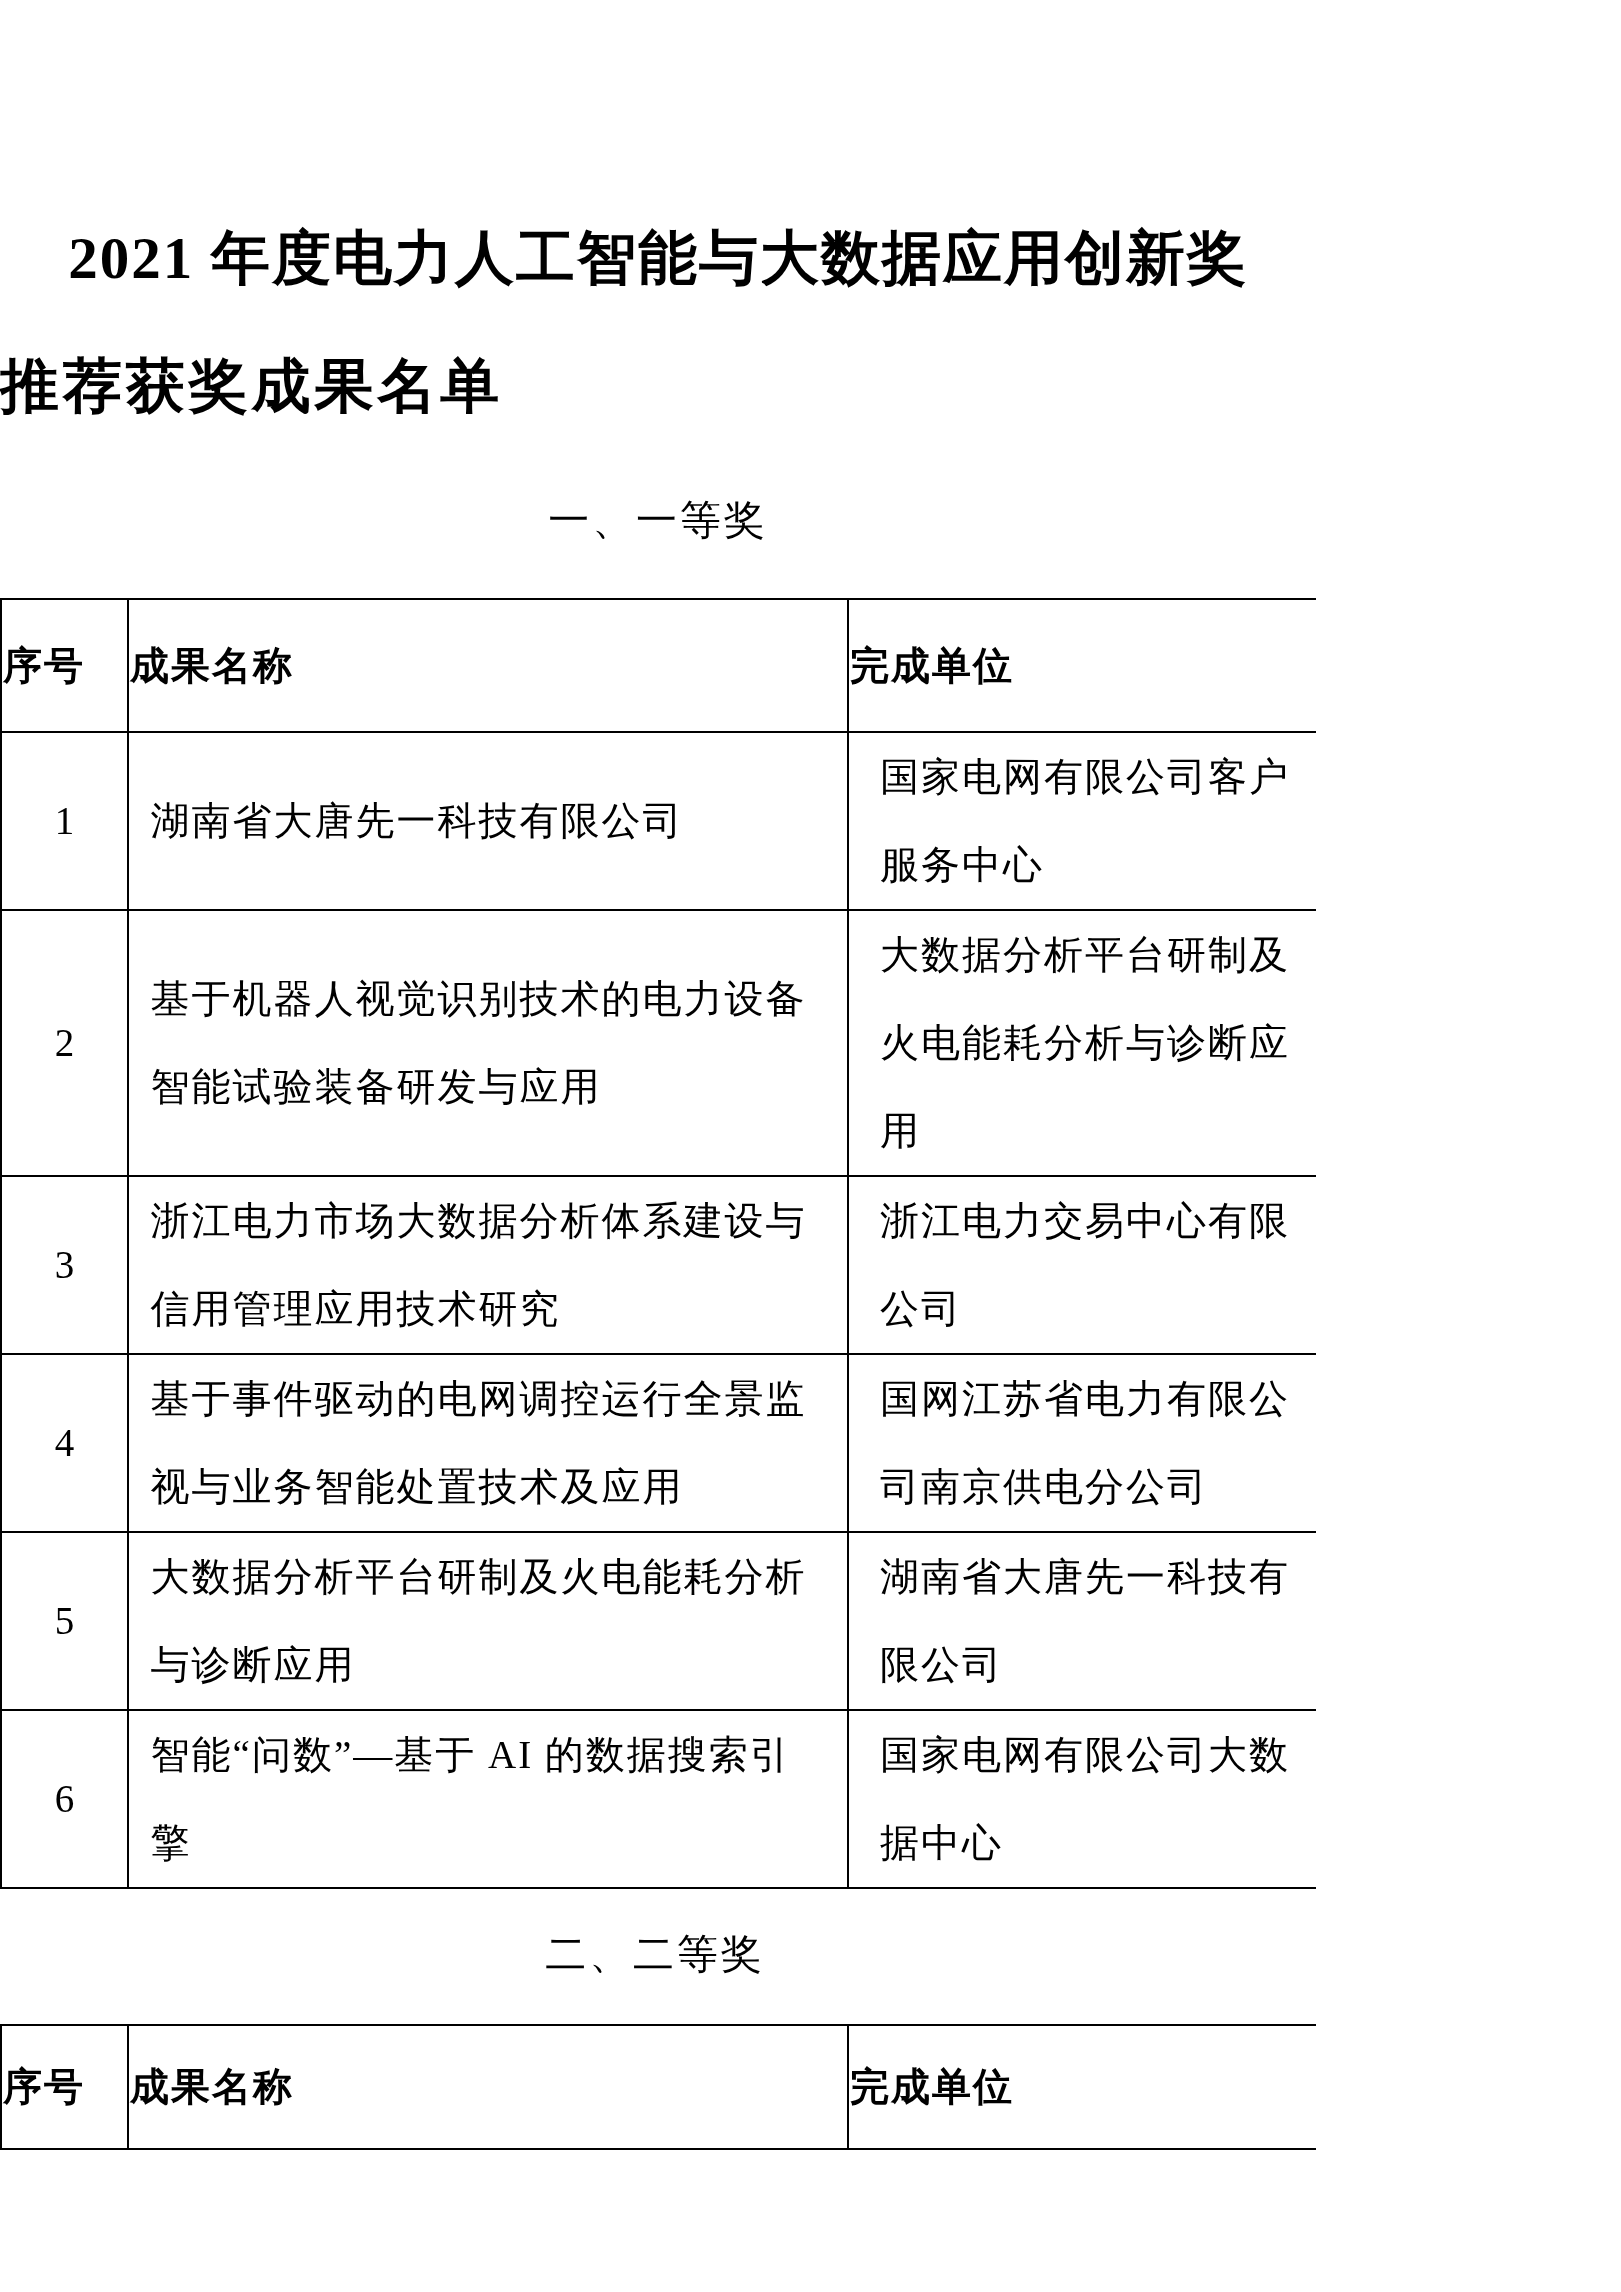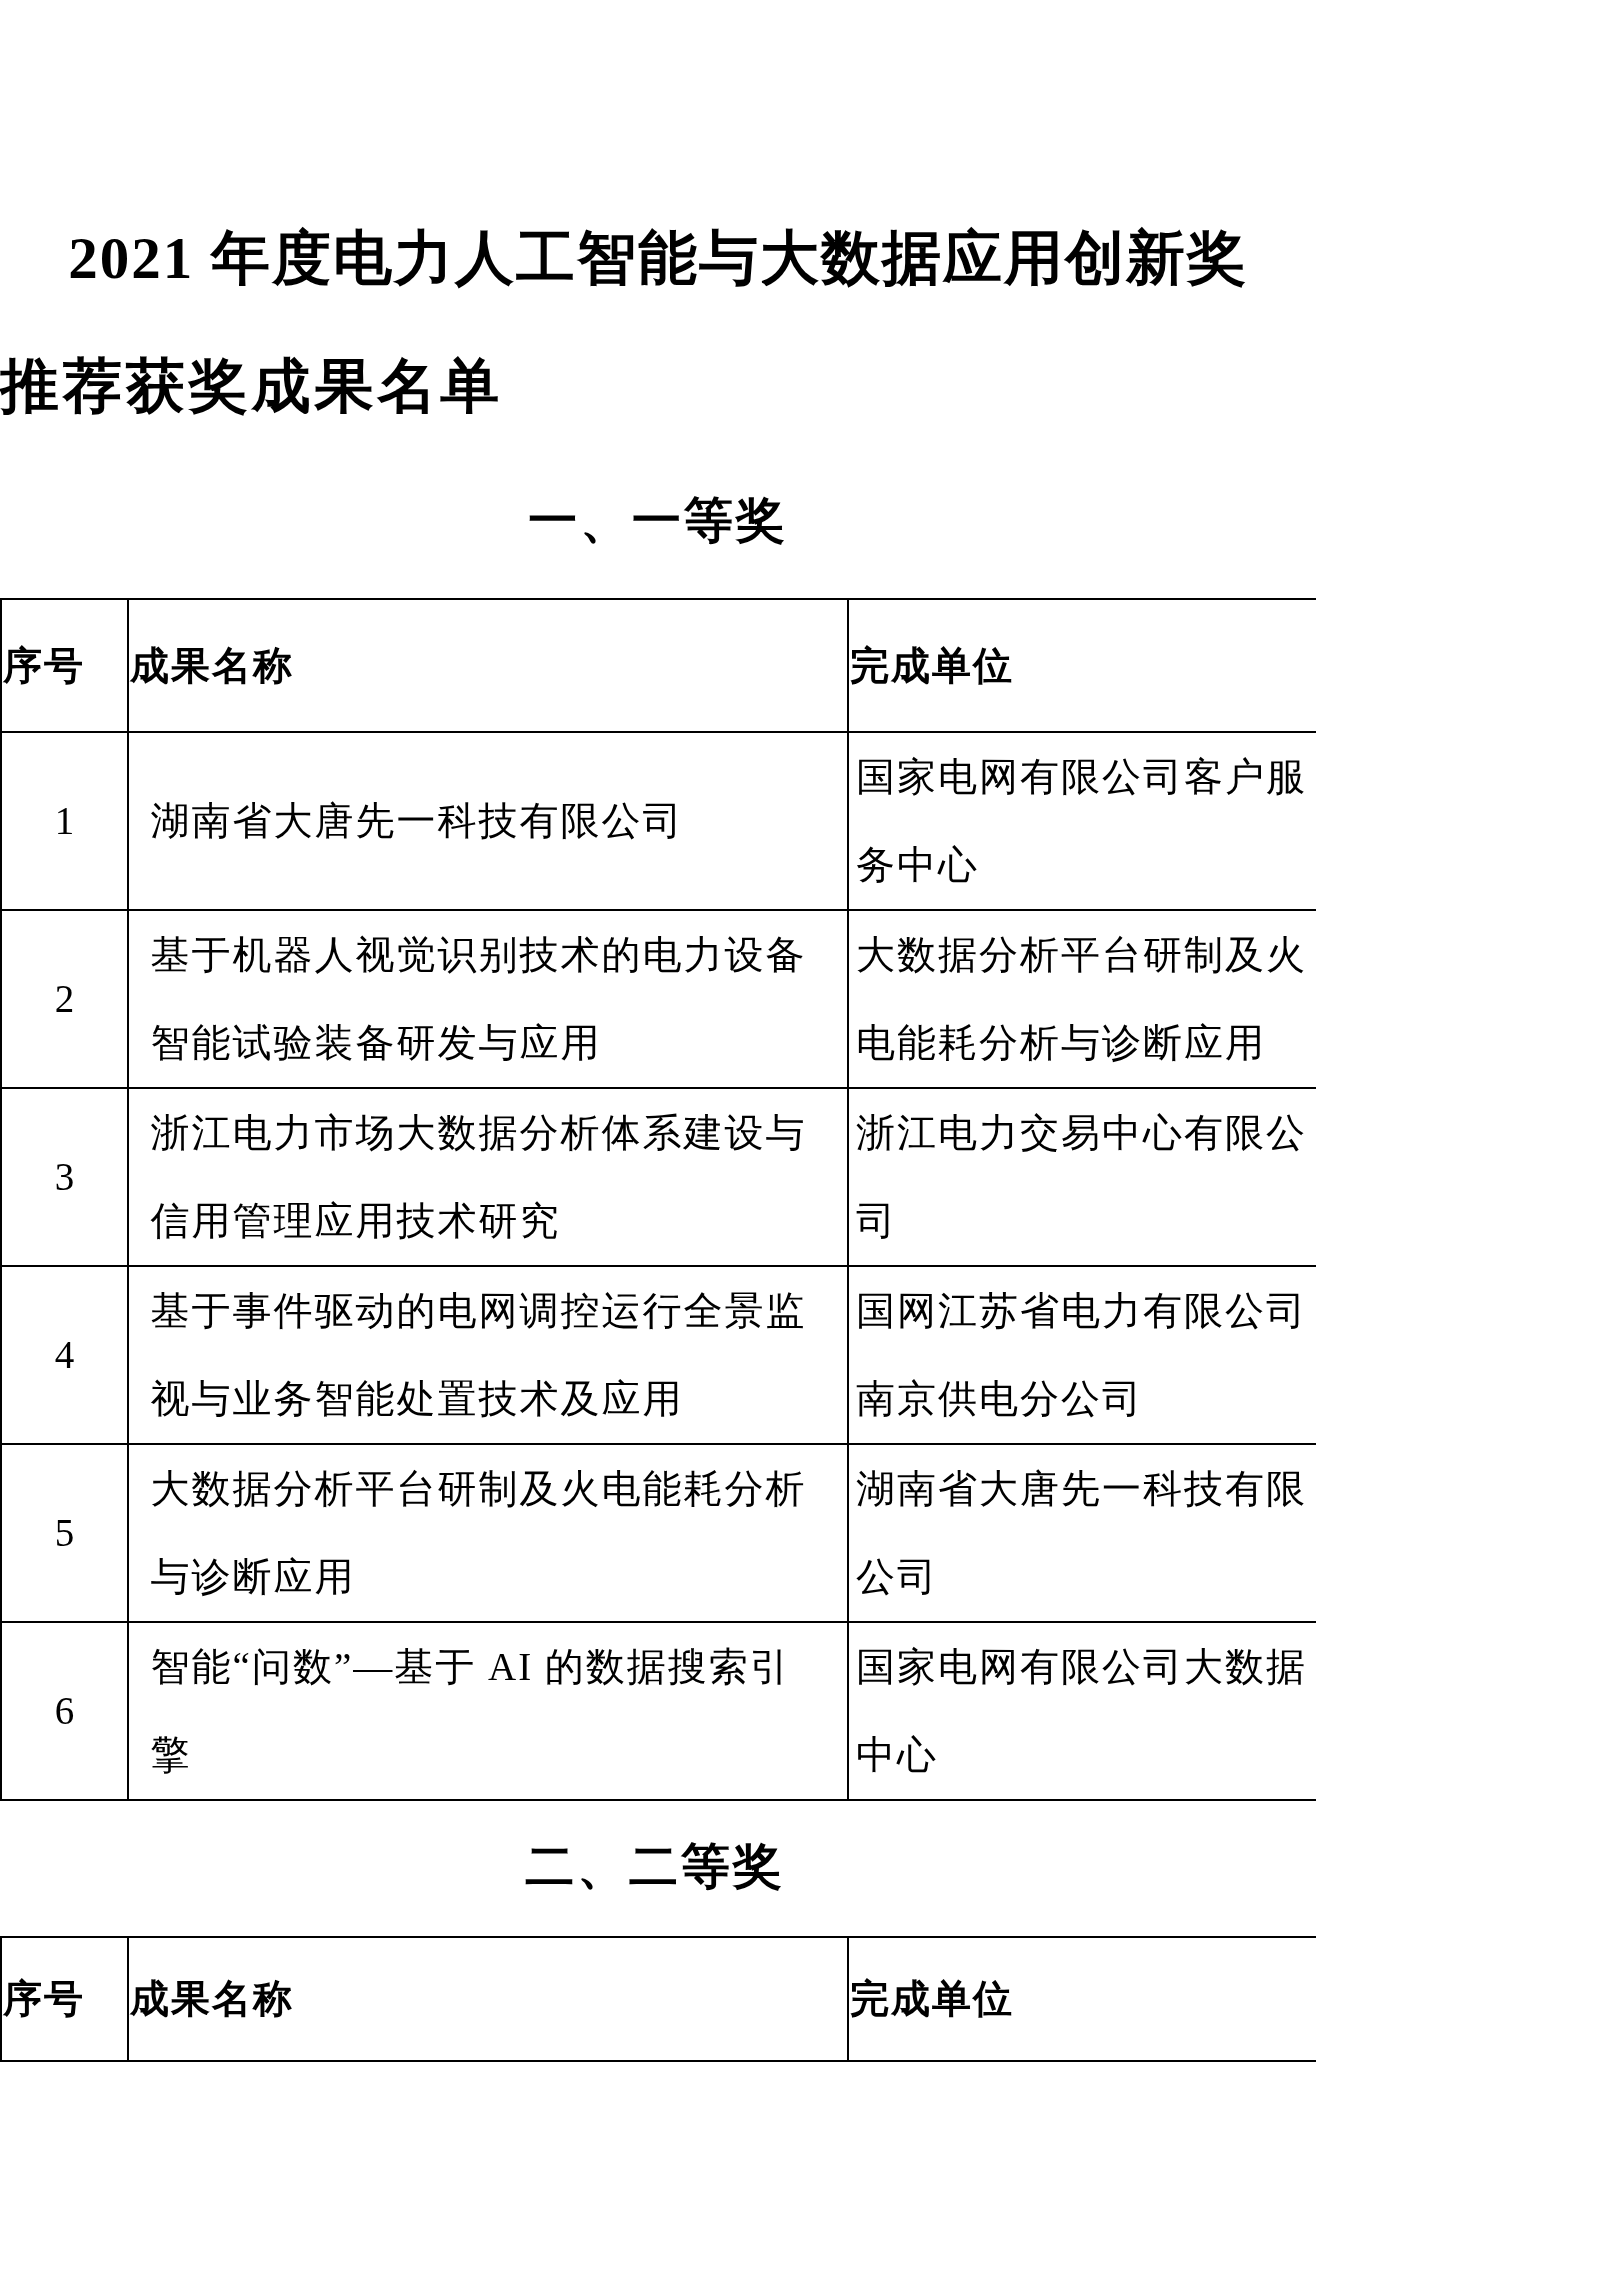--- a/index.html
+++ b/index.html
@@ -29,22 +29,22 @@
     margin: 57px 0 0 0;
     text-align: left;
     font-size: 59px;
     font-weight: bold;
     line-height: 71px;
     letter-spacing: 3.9px;
     white-space: nowrap;
   }
   .section-heading {
     text-align: center;
-    font-size: 49px;
-    font-weight: bold;
+    font-size: 41px;
+    font-weight: normal;
     line-height: 49px;
     letter-spacing: 2.9px;
     white-space: nowrap;
   }
   .heading-1 { margin: 74px 0 0 0; }
   .heading-2 { margin: 41px 6px 0 0; }
 
   table.award-table {
     border-collapse: collapse;
     table-layout: fixed;
@@ -72,21 +72,21 @@
     line-height: 88px;
     letter-spacing: 2px;
     font-weight: normal;
   }
   td.cell-no {
     text-align: center;
     padding: 0;
     letter-spacing: 0;
   }
   td.cell-name { padding: 0 21.6px; text-align: left; }
-  td.cell-org  { padding: 0 7px; text-align: left; }
+  td.cell-org  { padding: 0 31px; text-align: left; }
 
   col.col-no   { width: 127px; }
   col.col-name { width: 720px; }
   col.col-org  { width: 500px; }
 </style>
 </head>
 <body>
 
 <div class="page">
 

